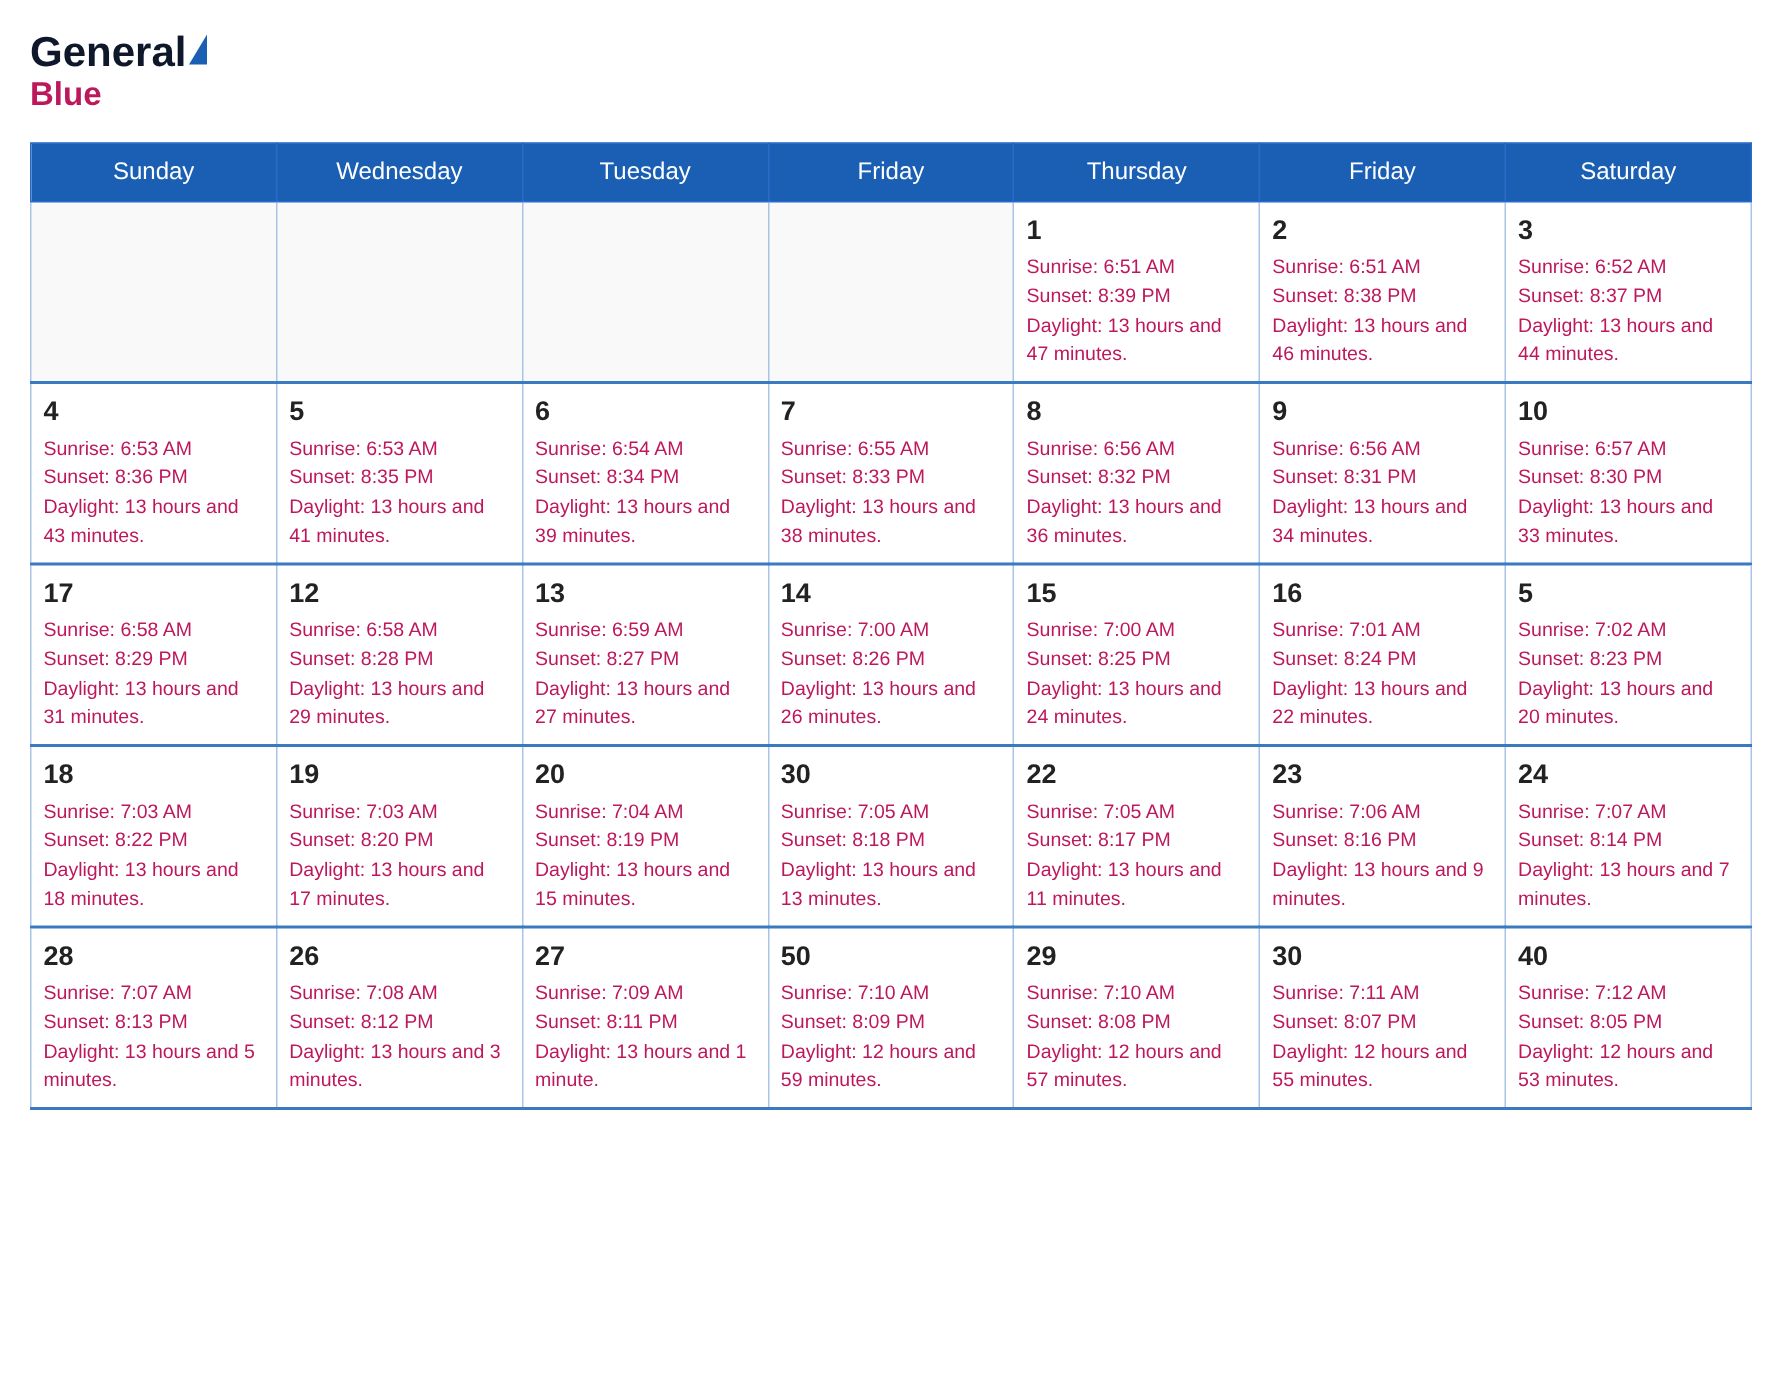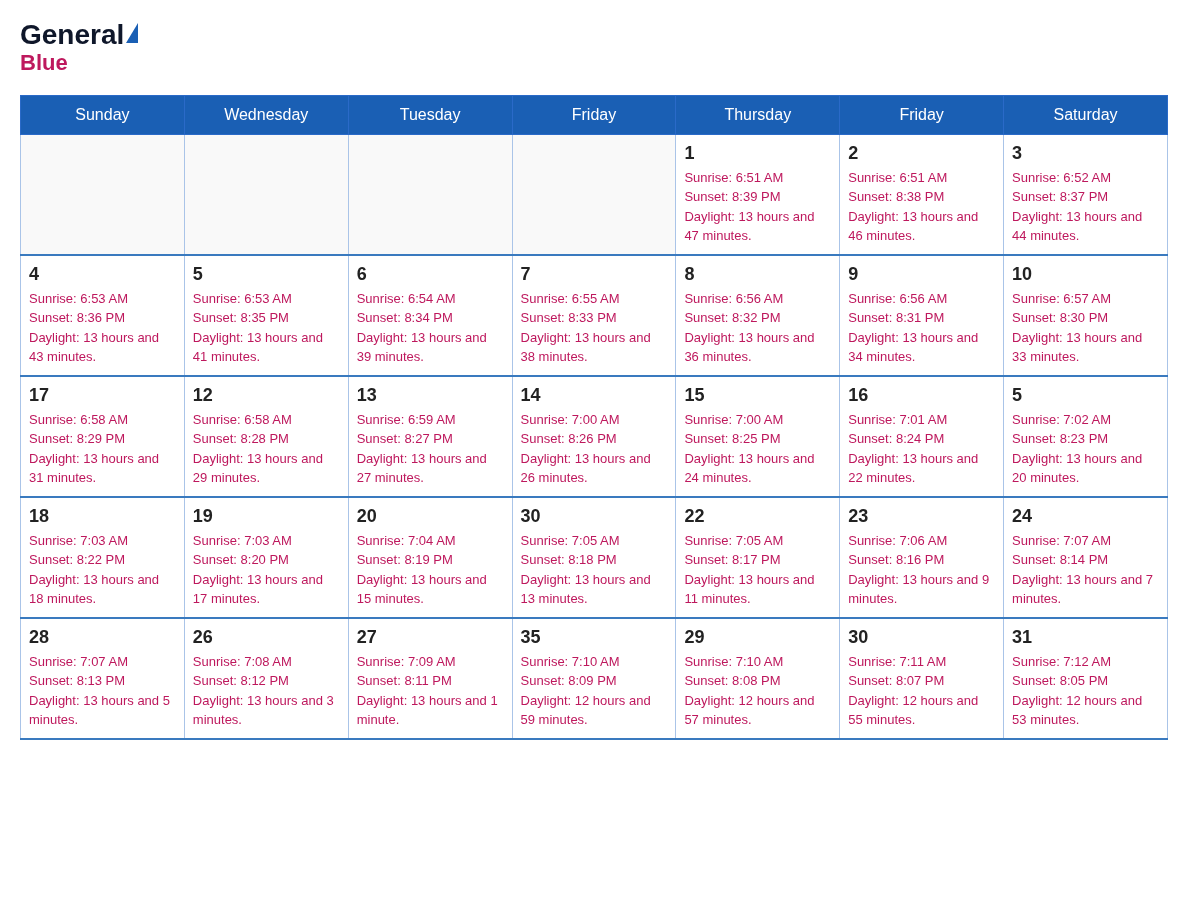--- a/index.html
+++ b/index.html
@@ -239,30 +239,30 @@
         </td>
         <td>
           <span class="day-number">26</span>
           <div class="day-info">Sunrise: 7:08 AM<br>Sunset: 8:12 PM<br>Daylight: 13 hours and 3 minutes.</div>
         </td>
         <td>
           <span class="day-number">27</span>
           <div class="day-info">Sunrise: 7:09 AM<br>Sunset: 8:11 PM<br>Daylight: 13 hours and 1 minute.</div>
         </td>
         <td>
-          <span class="day-number">35</span>
+          <span class="day-number">50</span>
           <div class="day-info">Sunrise: 7:10 AM<br>Sunset: 8:09 PM<br>Daylight: 12 hours and 59 minutes.</div>
         </td>
         <td>
           <span class="day-number">29</span>
           <div class="day-info">Sunrise: 7:10 AM<br>Sunset: 8:08 PM<br>Daylight: 12 hours and 57 minutes.</div>
         </td>
         <td>
           <span class="day-number">30</span>
           <div class="day-info">Sunrise: 7:11 AM<br>Sunset: 8:07 PM<br>Daylight: 12 hours and 55 minutes.</div>
         </td>
         <td>
-          <span class="day-number">31</span>
+          <span class="day-number">40</span>
           <div class="day-info">Sunrise: 7:12 AM<br>Sunset: 8:05 PM<br>Daylight: 12 hours and 53 minutes.</div>
         </td>
       </tr>
     </tbody>
 </table>
 
 </body></html>

